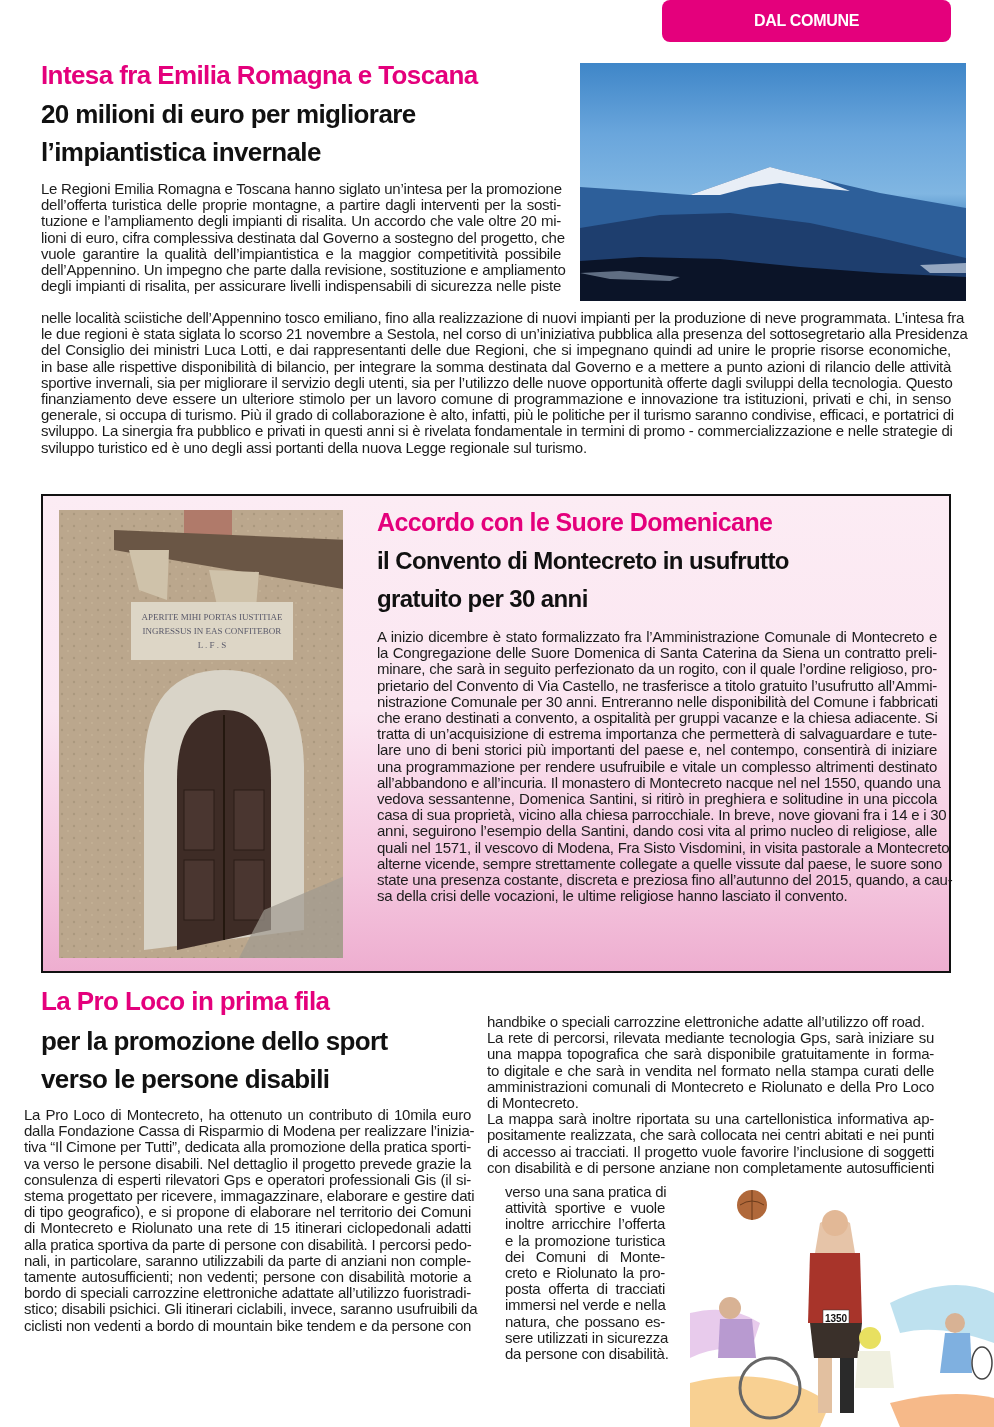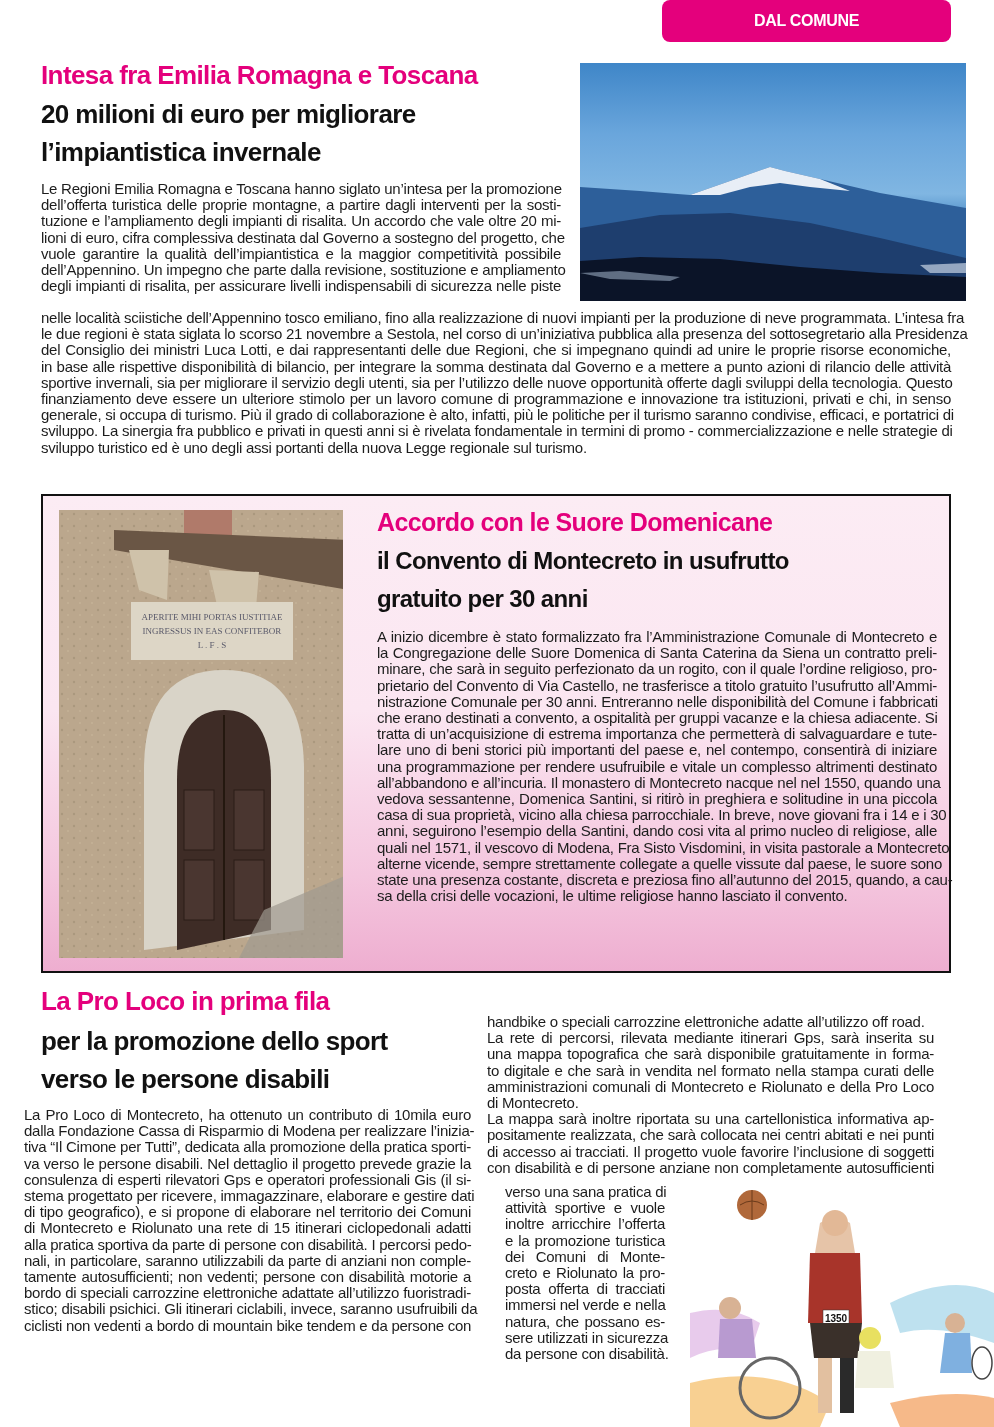--- a/index.html
+++ b/index.html
@@ -167,21 +167,21 @@
   <span class="line">di Montecreto e Riolunato una rete di 15 itinerari ciclopedonali adatti</span>
   <span class="line">alla pratica sportiva da parte di persone con disabilità. I percorsi pedo-</span>
   <span class="line">nali, in particolare, saranno utilizzabili da parte di anziani non comple-</span>
   <span class="line">tamente autosufficienti; non vedenti; persone con disabilità motorie a</span>
   <span class="line">bordo di speciali carrozzine elettroniche adattate all’utilizzo fuoristradi-</span>
   <span class="line">stico; disabili psichici. Gli itinerari ciclabili, invece, saranno usufruibili da</span>
   <span class="line">ciclisti non vedenti a bordo di mountain bike tendem e da persone con</span>
 </div>
 <div id="a3-text-right" class="body-text">
   <span class="line last">handbike o speciali carrozzine elettroniche adatte all’utilizzo off road.</span>
-  <span class="line">La rete di percorsi, rilevata mediante itinerari Gps, sarà inserita su</span>
+  <span class="line">La rete di percorsi, rilevata mediante tecnologia Gps, sarà iniziare su</span>
   <span class="line">una mappa topografica che sarà disponibile gratuitamente in forma-</span>
   <span class="line">to digitale e che sarà in vendita nel formato nella stampa curati delle</span>
   <span class="line">amministrazioni comunali di Montecreto e Riolunato e della Pro Loco</span>
   <span class="line last">di Montecreto.</span>
   <span class="line">La mappa sarà inoltre riportata su una cartellonistica informativa ap-</span>
   <span class="line">positamente realizzata, che sarà collocata nei centri abitati e nei punti</span>
   <span class="line">di accesso ai tracciati. Il progetto vuole favorire l’inclusione di soggetti</span>
   <span class="line">con disabilità e di persone anziane non completamente autosufficienti</span>
 </div>
 <div id="a3-text-narrow" class="body-text">

